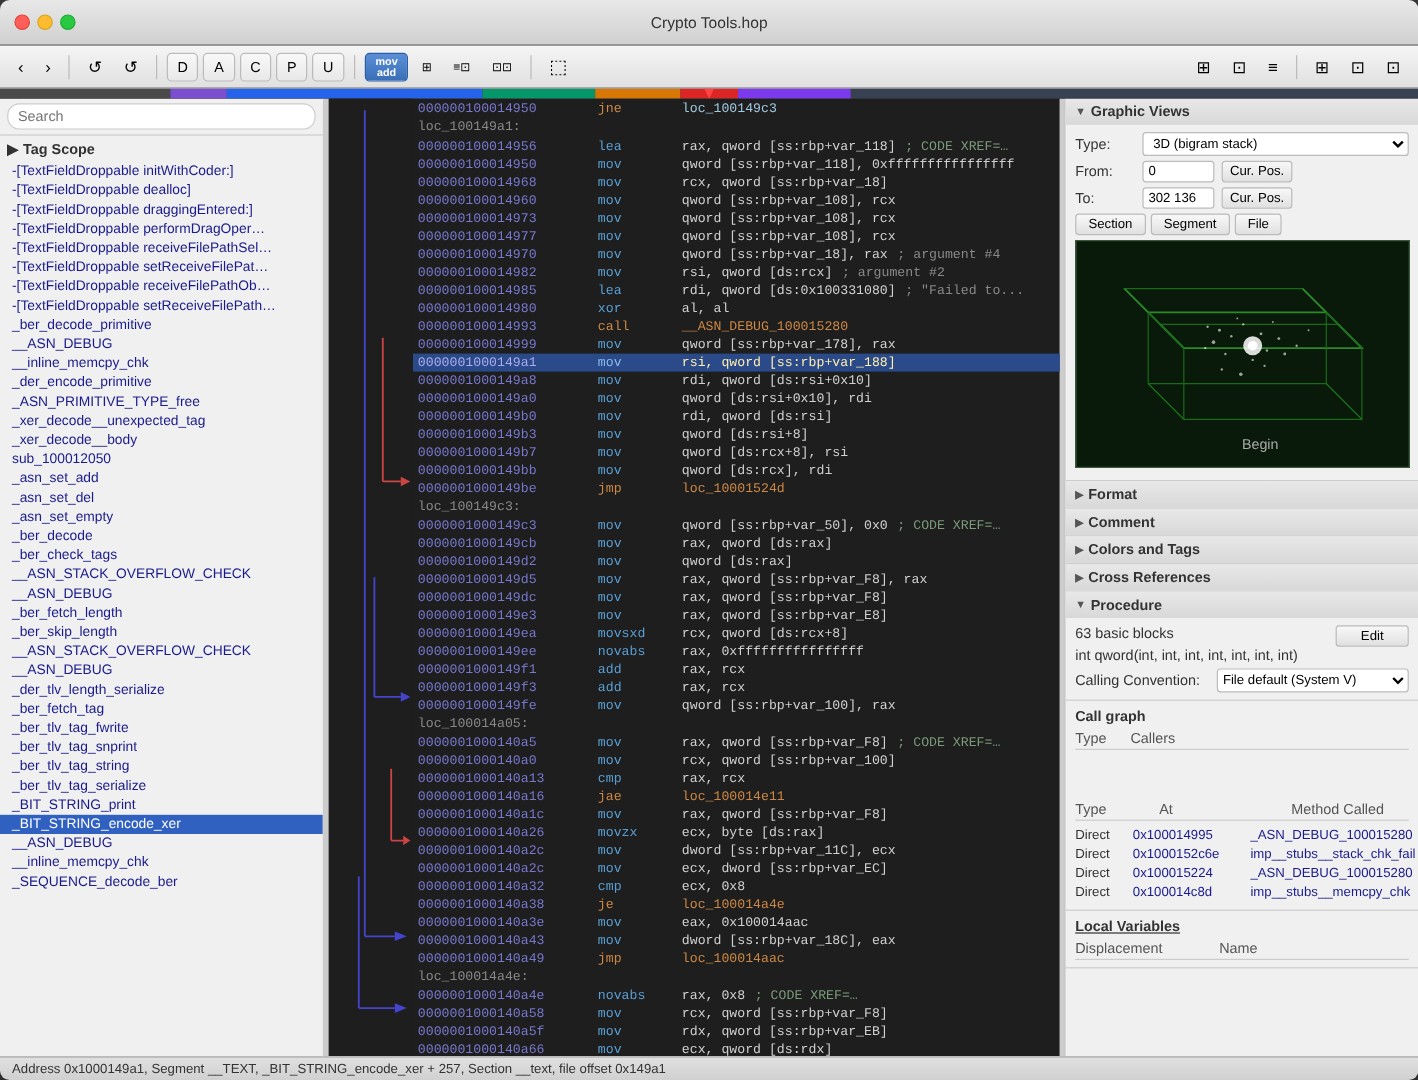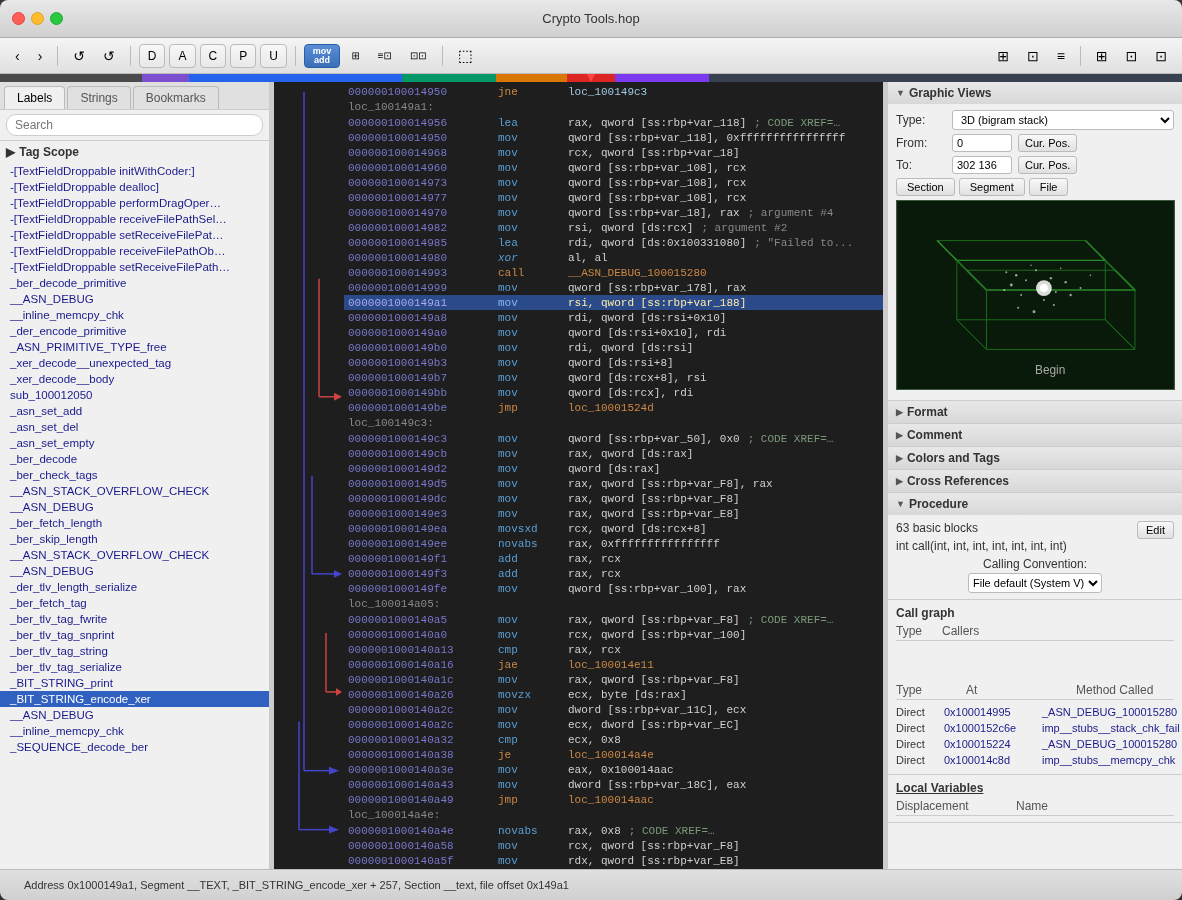--- a/index.html
+++ b/index.html
@@ -314,31 +314,30 @@
     }
     .proc-signature {
       color: #333;
       font-size: 12px;
       margin-bottom: 4px;
     }
     .edit-btn {
       background: linear-gradient(to bottom, #f8f8f8, #e0e0e0);
       border: 1px solid #bbb;
       border-radius: 3px;
-      padding: 2px 8px;
+      padding: 2px 20px;
       font-size: 11px;
       cursor: pointer;
       float: right;
     }
     .calling-conv-row {
       display: flex;
       align-items: center;
-      gap: 2px;
+      gap: 14px;
       margin-top: 4px;
-      flex-direction: column;
     }
     .calling-conv-label {
       font-size: 12px;
       color: #333;
       white-space: nowrap;
     }
     .calling-conv-select {
       border: 1px solid #bbb;
       border-radius: 3px;
       padding: 2px 0;
@@ -400,24 +399,24 @@
       display: flex;
       gap: 20px;
       font-size: 12px;
       color: #555;
       border-bottom: 1px solid #ccc;
       padding-bottom: 2px;
     }
     
     .statusbar {
       background: linear-gradient(to bottom, #e0e0e0, #d0d0d0);
-      height: 31px;
+      height: 20px;
       display: flex;
       align-items: center;
-      padding: 0 24px;
+      padding: 0 10px;
       font-size: 11px;
       color: #333;
       border-top: 1px solid #bbb;
       flex-shrink: 0;
     }
     
     .splitter-h {
       width: 4px;
       background: #ccc;
       cursor: col-resize;
@@ -489,35 +488,31 @@
     <div style="background:#dc2626; width:4%; height:100%; position:relative;">
       <div style="position:absolute; top:0; left:50%; transform:translateX(-50%); width:0; height:0; border-left:4px solid transparent; border-right:4px solid transparent; border-top:8px solid #ff4444;"></div>
     </div>
     <div style="background:#7c3aed; width:8%; height:100%;"></div>
     <div style="background:#374151; flex:1; height:100%;"></div>
   </div>
 
   <div class="main-content">
 
     <div class="left-panel">
-      <div class="tab-bar">
-        <div class="tab active">Labels</div>
-        <div class="tab">Strings</div>
-        <div class="tab">Bookmarks</div>
-      </div>
       <div class="search-bar">
         <input class="search-input" type="text" placeholder="Search" style="">
       </div>
       <div class="tree-scope">
         <span>▶</span>
         <span>Tag Scope</span>
       </div>
       <div class="tree-list">
         <div class="tree-item">-[TextFieldDroppable initWithCoder:]</div>
         <div class="tree-item">-[TextFieldDroppable dealloc]</div>
+        <div class="tree-item">-[TextFieldDroppable draggingEntered:]</div>
         <div class="tree-item">-[TextFieldDroppable performDragOper…</div>
         <div class="tree-item">-[TextFieldDroppable receiveFilePathSel…</div>
         <div class="tree-item">-[TextFieldDroppable setReceiveFilePat…</div>
         <div class="tree-item">-[TextFieldDroppable receiveFilePathOb…</div>
         <div class="tree-item">-[TextFieldDroppable setReceiveFilePath…</div>
         <div class="tree-item">_ber_decode_primitive</div>
         <div class="tree-item">__ASN_DEBUG</div>
         <div class="tree-item">__inline_memcpy_chk</div>
         <div class="tree-item">_der_encode_primitive</div>
         <div class="tree-item">_ASN_PRIMITIVE_TYPE_free</div>
@@ -634,21 +629,21 @@
               <span class="comment" style="color:#888;"> ; argument #2</span>
             </div>
             <div class="disasm-row">
               <span class="addr" style="color:#7777cc;">000000100014985</span>
               <span class="mnemonic" style="color:#5a9fd4; min-width:70px;">lea</span>
               <span class="operands">rdi, qword [ds:0x100331080]</span>
               <span class="comment" style="color:#888;"> ; "Failed to...</span>
             </div>
             <div class="disasm-row">
               <span class="addr" style="color:#7777cc;">000000100014980</span>
-              <span class="mnemonic" style="color:#5a9fd4; min-width:70px;font-style:italic;">xor</span>
+              <span class="mnemonic" style="color:#5a9fd4; min-width:70px;">xor</span>
               <span class="operands">al, al</span>
             </div>
             <div class="disasm-row">
               <span class="addr" style="color:#7777cc;">000000100014993</span>
               <span class="mnemonic jmp" style="color:#cc8844; min-width:70px;">call</span>
               <span class="operands" style="color:#cc8844;">__ASN_DEBUG_100015280</span>
             </div>
             <div class="disasm-row">
               <span class="addr" style="color:#7777cc;">000000100014999</span>
               <span class="mnemonic" style="color:#5a9fd4; min-width:70px;">mov</span>
@@ -970,21 +965,21 @@
       <div class="right-section">
         <div class="right-section-header">
           <span class="section-triangle">▼</span>
           <span>Procedure</span>
         </div>
         <div class="proc-content">
           <div class="proc-blocks">
             <span>63 basic blocks</span>
             <button class="edit-btn">Edit</button>
           </div>
-          <div class="proc-signature">int call(int, int, int, int, int, int, int)</div>
+          <div class="proc-signature">int qword(int, int, int, int, int, int, int)</div>
           <div class="calling-conv-row">
             <span class="calling-conv-label">Calling Convention:</span>
             <select class="calling-conv-select">
               <option>File default (System V)</option>
             </select>
           </div>
         </div>
       </div>
 
       <div class="right-section">

